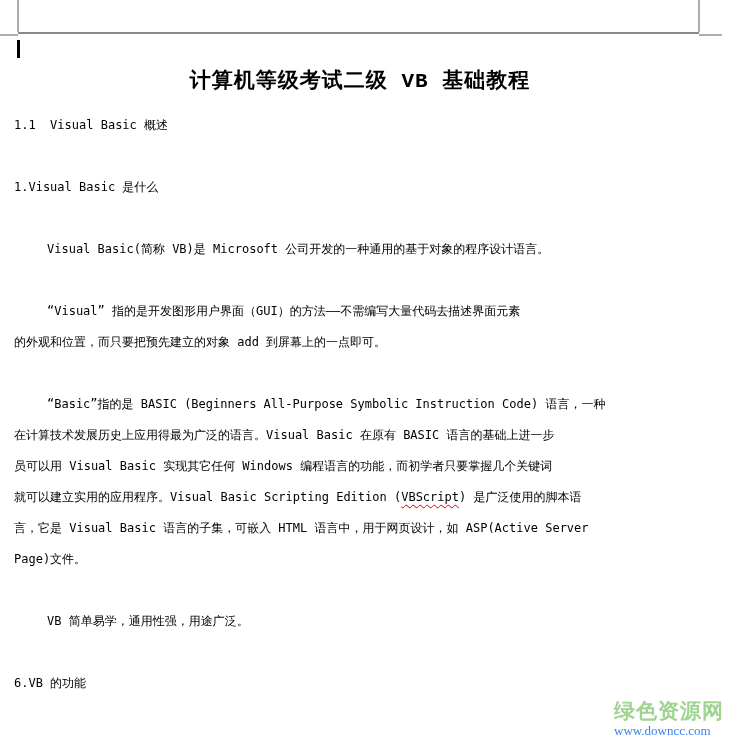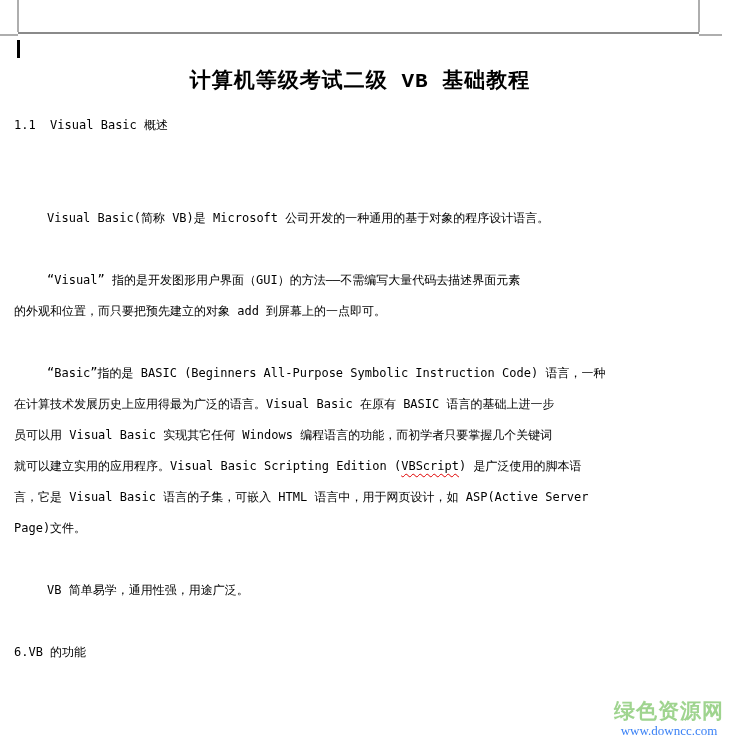--- a/index.html
+++ b/index.html
@@ -35,21 +35,21 @@
   .line.indent { padding-left: 33px; }
   .misspelled {
     text-decoration: underline;
     text-decoration-style: wavy;
     text-decoration-color: #e00000;
     text-decoration-thickness: 1px;
     text-underline-offset: 3px;
   }
 
   
-  .watermark { position: absolute; right: 20px; top: 700px; text-align: center; }
+  .watermark { position: absolute; right: 20px; top: 700px; }
   .wm-name { font-size: 21px; font-weight: bold; letter-spacing: 1px; line-height: 22px; color: #9fd48f; white-space: pre; }
   .wm-url  { font-size: 13px; margin-top: 2px; line-height: 14px; color: #aed8a2; white-space: pre; }
 </style>
 </head>
 <body>
 
 <div class="page" style="background: rgb(255, 255, 255); color: rgb(0, 0, 0);">
 
   <div class="pb-tick-left" style="background: rgb(174, 174, 174);"></div>
   <div class="pb-tick-right" style="background: rgb(174, 174, 174);"></div>
@@ -57,20 +57,21 @@
   <div class="pb-stub-left" style="background: rgb(174, 174, 174);"></div>
   <div class="pb-stub-right" style="background: rgb(174, 174, 174);"></div>
 
   <div class="caret" style="background: rgb(0, 0, 0);"></div>
 
   <div class="content">
     <div class="doc-title">计算机等级考试二级 VB 基础教程</div>
     <div id="doc-body">
         <div class="line">1.1  Visual Basic 概述</div>
         <div class="line"></div>
+        <div class="line">1.Visual Basic 是什么</div>
         <div class="line"></div>
         <div class="line indent">Visual Basic(简称 VB)是 Microsoft 公司开发的一种通用的基于对象的程序设计语言。</div>
         <div class="line"></div>
         <div class="line indent">“Visual” 指的是开发图形用户界面（GUI）的方法——不需编写大量代码去描述界面元素</div>
         <div class="line">的外观和位置，而只要把预先建立的对象 add 到屏幕上的一点即可。</div>
         <div class="line"></div>
         <div class="line indent">“Basic”指的是 BASIC (Beginners All-Purpose Symbolic Instruction Code) 语言，一种</div>
         <div class="line">在计算技术发展历史上应用得最为广泛的语言。Visual Basic 在原有 BASIC 语言的基础上进一步</div>
         <div class="line">员可以用 Visual Basic 实现其它任何 Windows 编程语言的功能，而初学者只要掌握几个关键词</div>
         <div class="line"><span>就可以建立实用的应用程序。Visual Basic Scripting Edition (</span><span class="misspelled" style="text-decoration-color: rgb(224, 0, 0);">VBScript</span><span>) 是广泛使用的脚本语</span></div>

